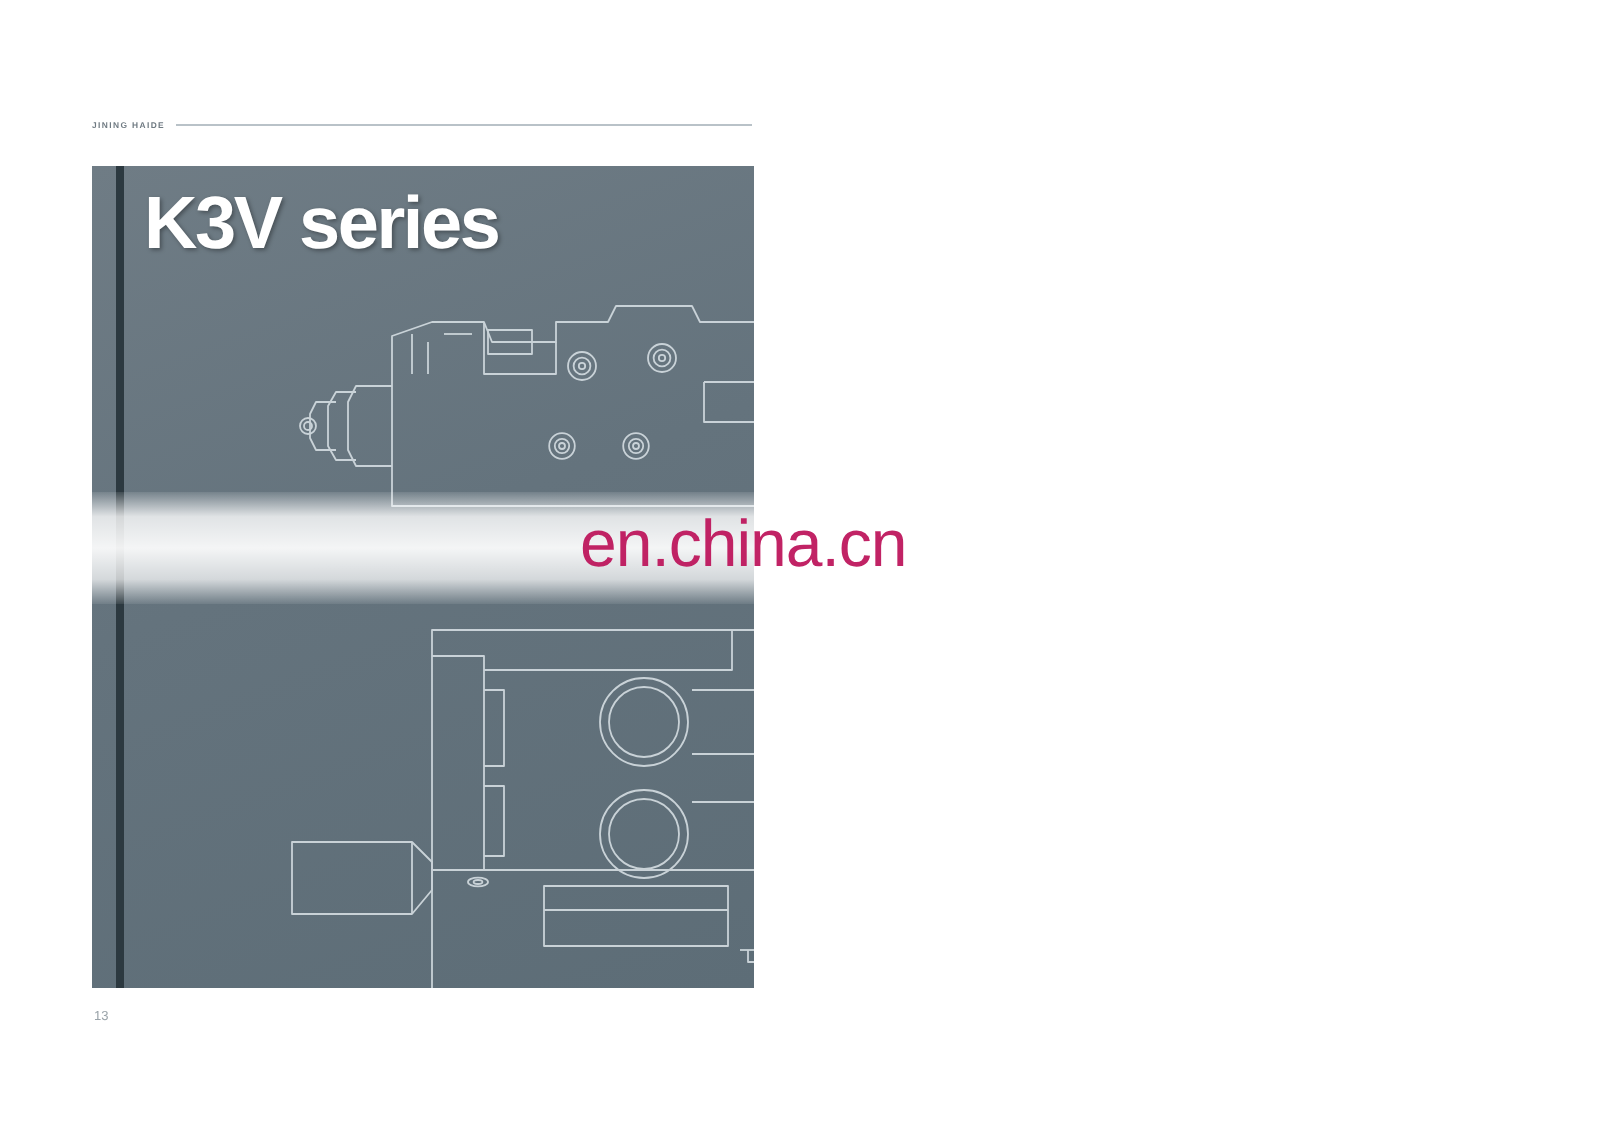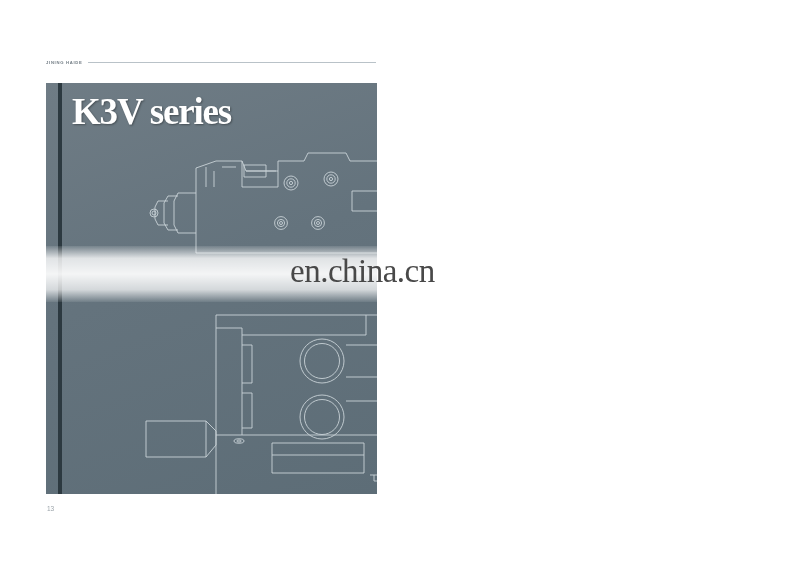--- a/index.html
+++ b/index.html
@@ -68,21 +68,21 @@
   .cover-title {
     position: absolute;
     left: 26px;
     top: 10px;
     font-size: 37px;
     font-weight: bold;
     color: #ffffff;
     letter-spacing: -1.2px;
     line-height: 1.05;
     text-shadow: 1px 1px 2px rgba(0,0,0,.35);
-    font-family: Liberation Serif, serif;
+    font-family: Liberation Sans, sans-serif;
   }
   .cover-models {
     position: absolute;
     left: 27px;
     top: 66px;
     color: #ffffff;
     font-size: 12.2px;
     font-weight: bold;
     line-height: 1.47;
     text-shadow: 0.7px 0.7px 1.6px rgba(0,0,0,.35);
@@ -117,22 +117,22 @@
         rgba(255,255,255,0.80) 22%,
         rgba(255,255,255,0.93) 50%,
         rgba(255,255,255,0.72) 78%,
         rgba(255,255,255,0.08) 100%);
   }
   .wm-text {
     position: absolute;
     left: 290px;
     top: 7px;
     font-size: 33px;
-    color: #404040;
-    font-family: Liberation Serif, serif;
+    color: #be185d;
+    font-family: Liberation Sans, sans-serif;
     letter-spacing: -0.5px;
     opacity: .95;
   }
 
   
   .folio {
     position: absolute;
     top: 505px;
     font-size: 6.5px;
     color: #9aa3a9;

